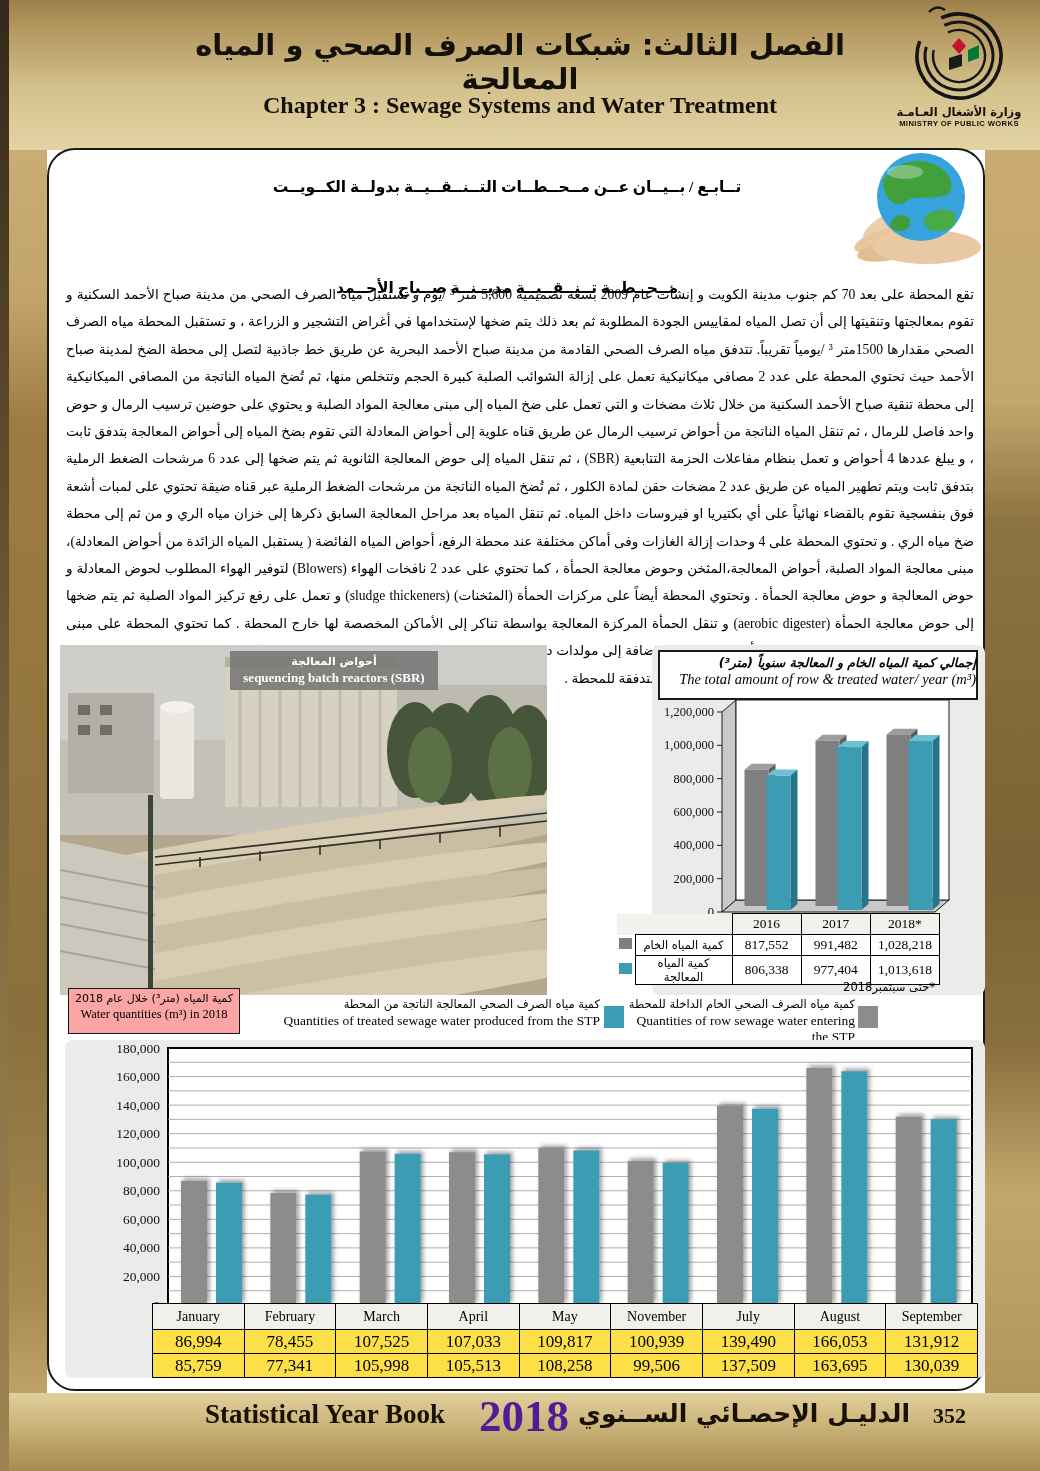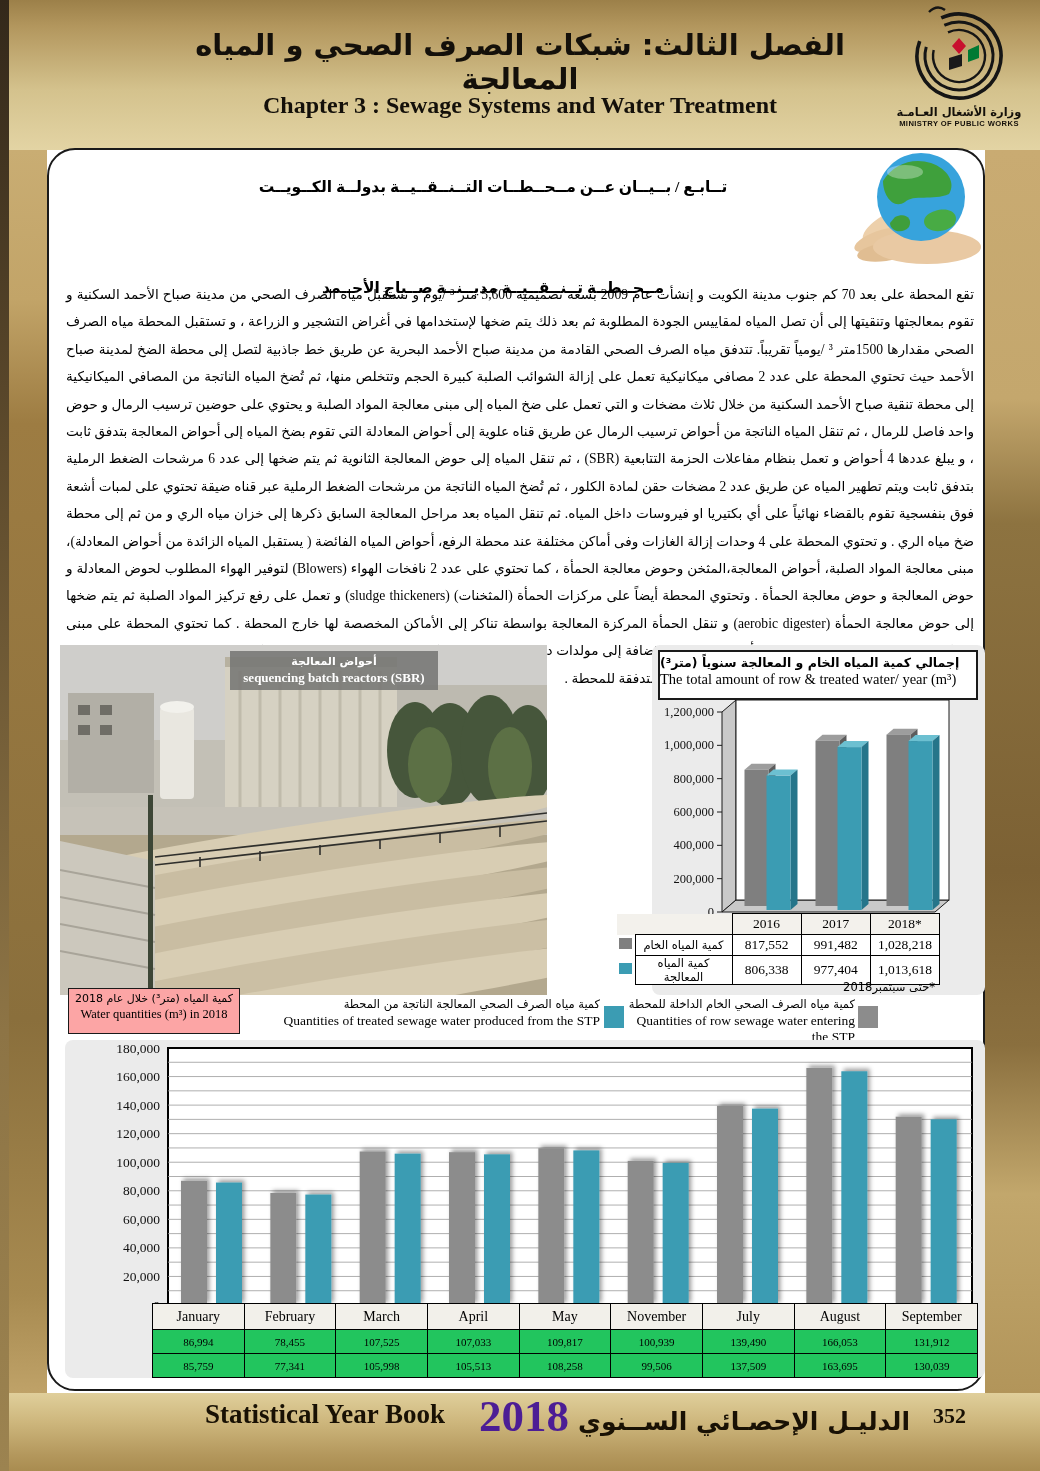--- a/index.html
+++ b/index.html
@@ -25,34 +25,34 @@
     font-family:"DejaVu Sans","Liberation Sans",sans-serif;font-weight:bold;
     font-size:29px;color:#14100a;direction:rtl;}
   .title-en{left:140px;top:92px;width:760px;text-align:center;
     font-weight:bold;font-size:24px;color:#14100a;}
   .logo-wrap{left:893px;top:6px;width:132px;height:132px;text-align:center;}
   .logo-ar{font-family:"DejaVu Sans",sans-serif;font-weight:bold;font-size:11.5px;
     color:#14100a;direction:rtl;line-height:1.1;}
   .logo-en{font-family:"Liberation Sans","DejaVu Sans",sans-serif;font-weight:bold;
     font-size:7.6px;letter-spacing:.4px;color:#14100a;}
   
-  .subtitle{left:113px;width:760px;text-align:center;font-weight:bold;font-size:15.5px;
+  .subtitle{left:127px;width:760px;text-align:center;font-weight:bold;font-size:15.5px;
     direction:rtl;color:#000;}
   .paragraph{left:66px;top:281px;width:908px;height:360px;direction:rtl;
     text-align:justify;font-size:13.6px;line-height:27.4px;color:#000;}
   
   .photo{left:60px;top:645px;width:487px;height:350px;overflow:hidden;}
   .photo-caption{left:230px;top:651px;width:196px;padding:4px 6px;text-align:center;
     background:rgba(118,118,116,.88);color:#fff;}
   .photo-caption .ar{font-family:"DejaVu Sans",sans-serif;font-weight:bold;font-size:11px;direction:rtl;}
   .photo-caption .en{font-weight:bold;font-size:13px;margin-top:2px;}
   
   .annual-panel{left:652px;top:645px;width:333px;height:350px;background:#ebebeb;border-radius:8px;}
   .annual-title{left:658px;top:650px;width:320px;height:50px;background:#fff;
-    border:2px solid #1a1a1a;box-sizing:border-box;text-align:left;padding-top:3px;}
+    border:2px solid #1a1a1a;box-sizing:border-box;text-align:right;padding-top:3px;font-style:italic;}
   .annual-title .ar{font-family:"DejaVu Sans",sans-serif;font-weight:bold;font-size:12.5px;direction:rtl;}
   .annual-title .en{font-size:14.5px;margin-top:1px;}
   #annual-svg{left:652px;top:695px;}
   #annual-table{left:617px;top:913px;width:323px;}
   .atable{border-collapse:collapse;width:100%;font-size:13.5px;table-layout:fixed;}
   .atable td{border:1.3px solid #000;text-align:center;height:20px;background:#fff;padding:0 2px;}
   .atable tr.h td{background:#f3f1ec;}
   .atable td.nob{border:none;background:transparent;}
   .atable td.lbl{font-family:"DejaVu Sans",sans-serif;font-size:11.5px;direction:rtl;}
   .sw{display:inline-block;width:13px;height:11px;}
@@ -65,27 +65,27 @@
   .qty-box .en{font-size:12.5px;margin-top:2px;}
   .legend-item{top:997px;text-align:right;direction:rtl;}
   .legend-item .ar{font-family:"DejaVu Sans",sans-serif;font-size:11.5px;}
   .legend-item .en{font-family:"Liberation Serif",serif;font-size:13.5px;direction:ltr;margin-top:2px;}
   .legend-sw{top:1006px;width:20px;height:22px;}
   
   .monthly-panel{left:65px;top:1040px;width:920px;height:338px;background:#ebebeb;border-radius:8px;}
   #monthly-svg{left:65px;top:1038px;}
   #monthly-table{left:152px;top:1303px;width:826px;}
   .mtable{border-collapse:collapse;width:100%;table-layout:fixed;}
-  .mtable td{border:1.5px solid #000;text-align:center;background:#22c55e;font-size:11px;height:21px;}
+  .mtable td{border:1.5px solid #000;text-align:center;background:#fde047;font-size:17px;height:21px;}
   .mtable tr.h td{background:#f2f0ea;font-size:14px;height:23px;}
   
   .f-en{left:205px;top:1399px;font-weight:bold;font-size:27px;color:#191104;}
   .f-year{left:479px;top:1390px;font-weight:bold;font-size:45px;color:#4c1d95;}
   .f-ar{left:578px;top:1399px;font-family:"DejaVu Sans",sans-serif;font-weight:bold;
-    font-size:25px;direction:rtl;color:#191104;margin-top:8px;}
+    font-size:25px;direction:rtl;color:#191104;}
   .f-page{left:933px;top:1403px;font-weight:bold;font-size:22px;color:#191104;}
 </style>
 </head>
 <body>
 
 <div class="abs band-header"></div>
 <div class="abs band-left"></div>
 <div class="abs band-right"></div>
 <div class="abs band-footer"></div>
 <div class="abs strip-left"></div>

